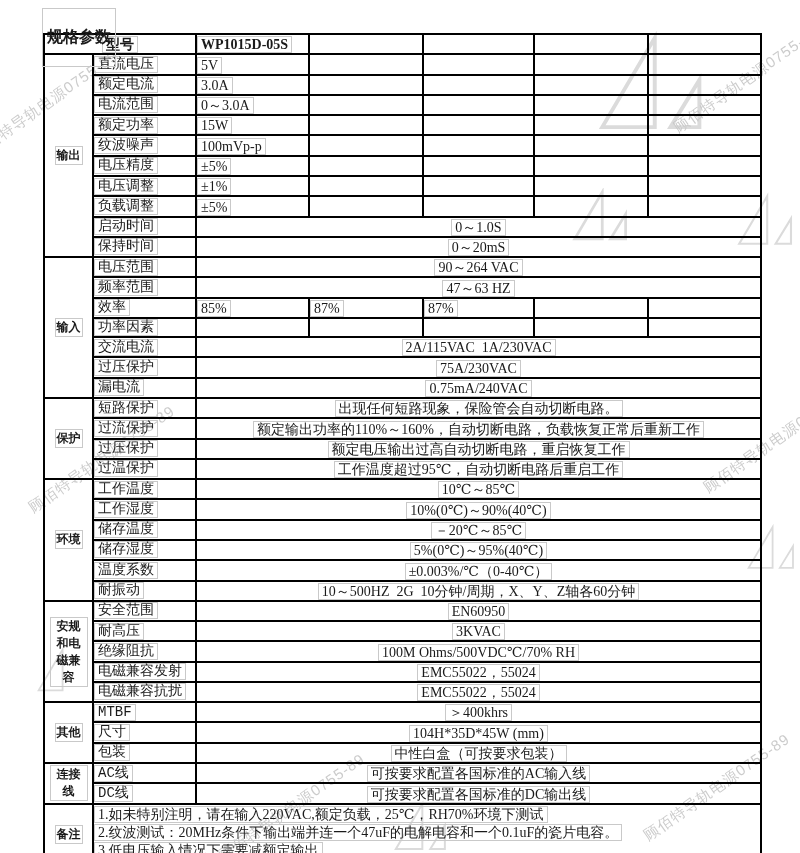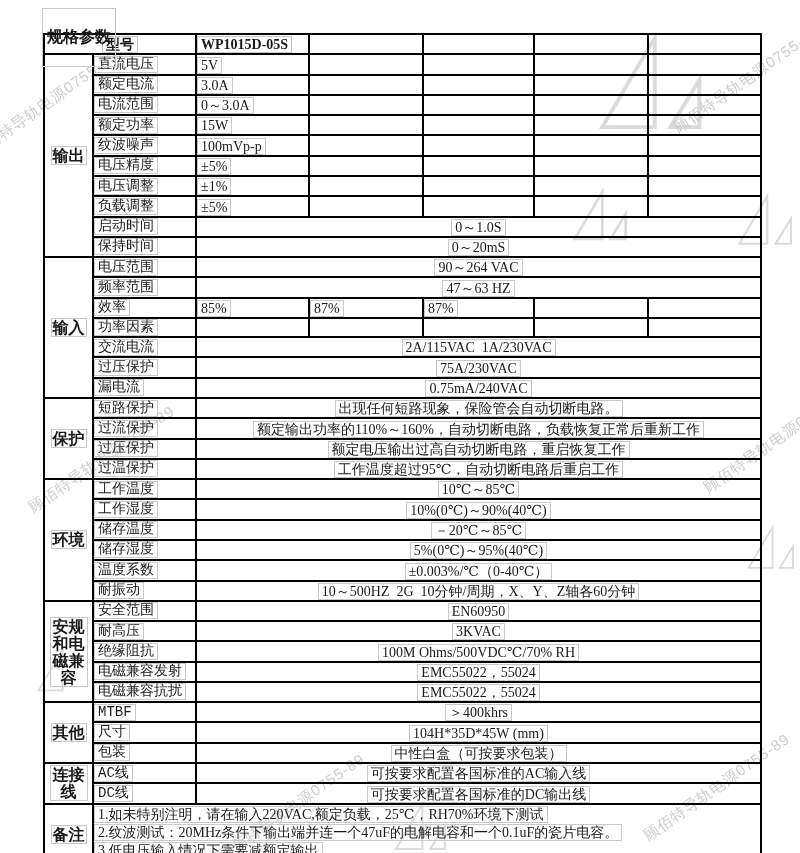--- a/index.html
+++ b/index.html
@@ -25,21 +25,21 @@
   table.spec{
     position:absolute;left:43px;top:33px;z-index:1;
     border-collapse:collapse;table-layout:fixed;width:717px;background:transparent;
   }
   table.spec td{
     border:2px solid #000;height:17px;padding:0;font-size:14px;line-height:17px;
     overflow:hidden;white-space:nowrap;background:transparent;
   }
   td.cat{text-align:center;vertical-align:middle;}
   .catlabel{
-    font-family:"Liberation Sans","DejaVu Sans",sans-serif;font-weight:bold;font-size:16px;
+    font-family:"Liberation Sans","DejaVu Sans",sans-serif;font-weight:bold;font-size:12px;
     display:inline-block;max-width:34px;word-break:break-all;white-space:normal;
     line-height:17px;text-align:center;border:1px solid #c9c9c9;padding:0 1px;
   }
   td.plabel{text-align:left;padding-left:2px;font-family:Liberation Mono, monospace;}
   td.val{text-align:left;padding-left:1px;margin-left:24px;}
   td.val-merged{text-align:center;}
   .tbox{
     display:inline-block;border:1px solid #c9c9c9;padding:0 3px;line-height:15px;
     white-space:pre;vertical-align:middle;
   }

